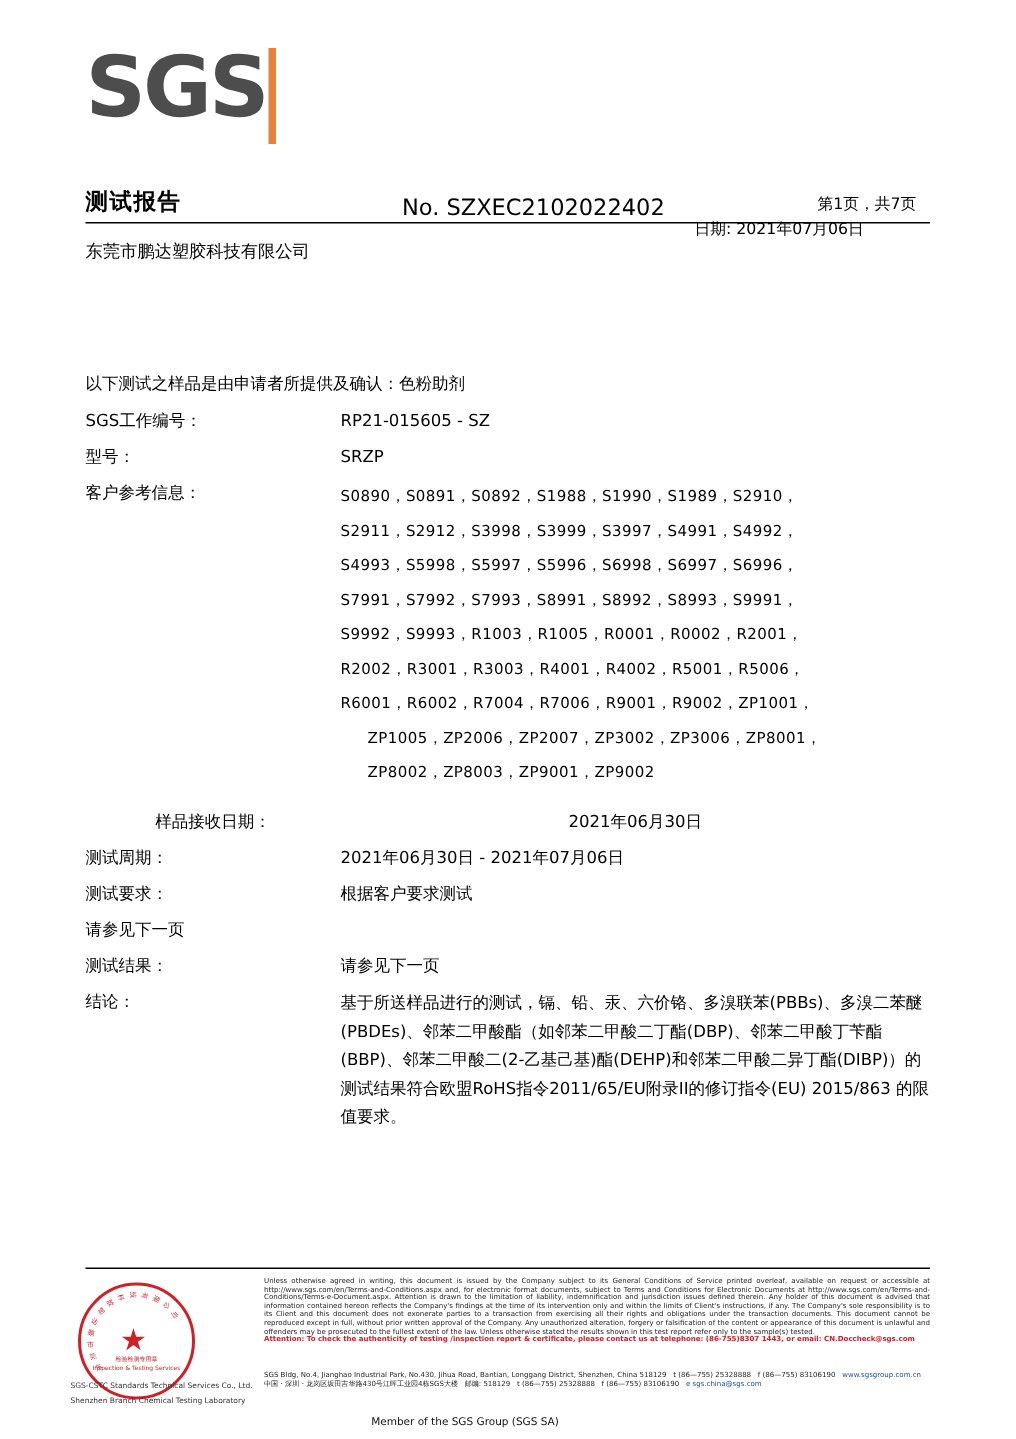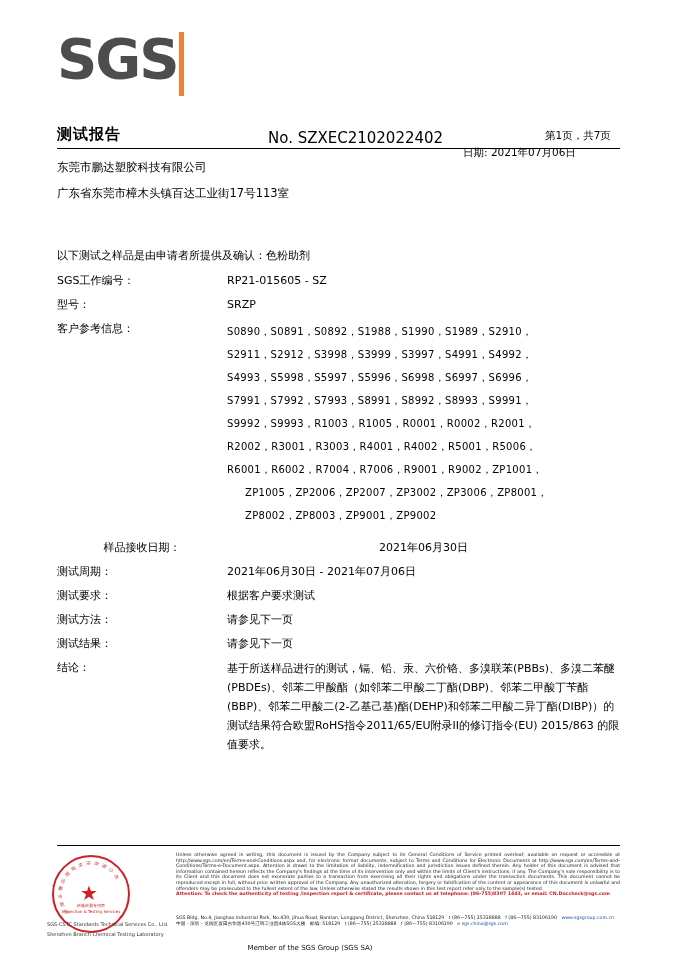--- a/index.html
+++ b/index.html
@@ -282,21 +282,20 @@
     <div class="logo-bar"></div>
   </div>
 
   <div class="report-title">测试报告</div>
   <div class="report-no">No. SZXEC2102022402</div>
   <div class="report-date">日期: 2021年07月06日</div>
   <div class="report-page">第1页，共7页</div>
   <div class="hdr-rule"></div>
 
   <div class="company-name">东莞市鹏达塑胶科技有限公司</div>
-  <div class="company-addr">广东省东莞市樟木头镇百达工业街17号113室</div>
 
   <div class="intro-line">以下测试之样品是由申请者所提供及确认：色粉助剂</div>
 
   <div class="fields">
 
     <div class="frow">
       <div class="flabel">SGS工作编号：</div>
       <div class="fvalue">RP21-015605 - SZ</div>
     </div>
 
@@ -329,21 +328,20 @@
       <div class="flabel">测试周期：</div>
       <div class="fvalue">2021年06月30日 - 2021年07月06日</div>
     </div>
 
     <div class="frow">
       <div class="flabel">测试要求：</div>
       <div class="fvalue">根据客户要求测试</div>
     </div>
 
     <div class="frow">
-      <div class="flabel">测试方法：</div>
       <div class="fvalue">请参见下一页</div>
     </div>
 
     <div class="frow">
       <div class="flabel">测试结果：</div>
       <div class="fvalue">请参见下一页</div>
     </div>
 
     <div class="frow">
       <div class="flabel">结论：</div>

